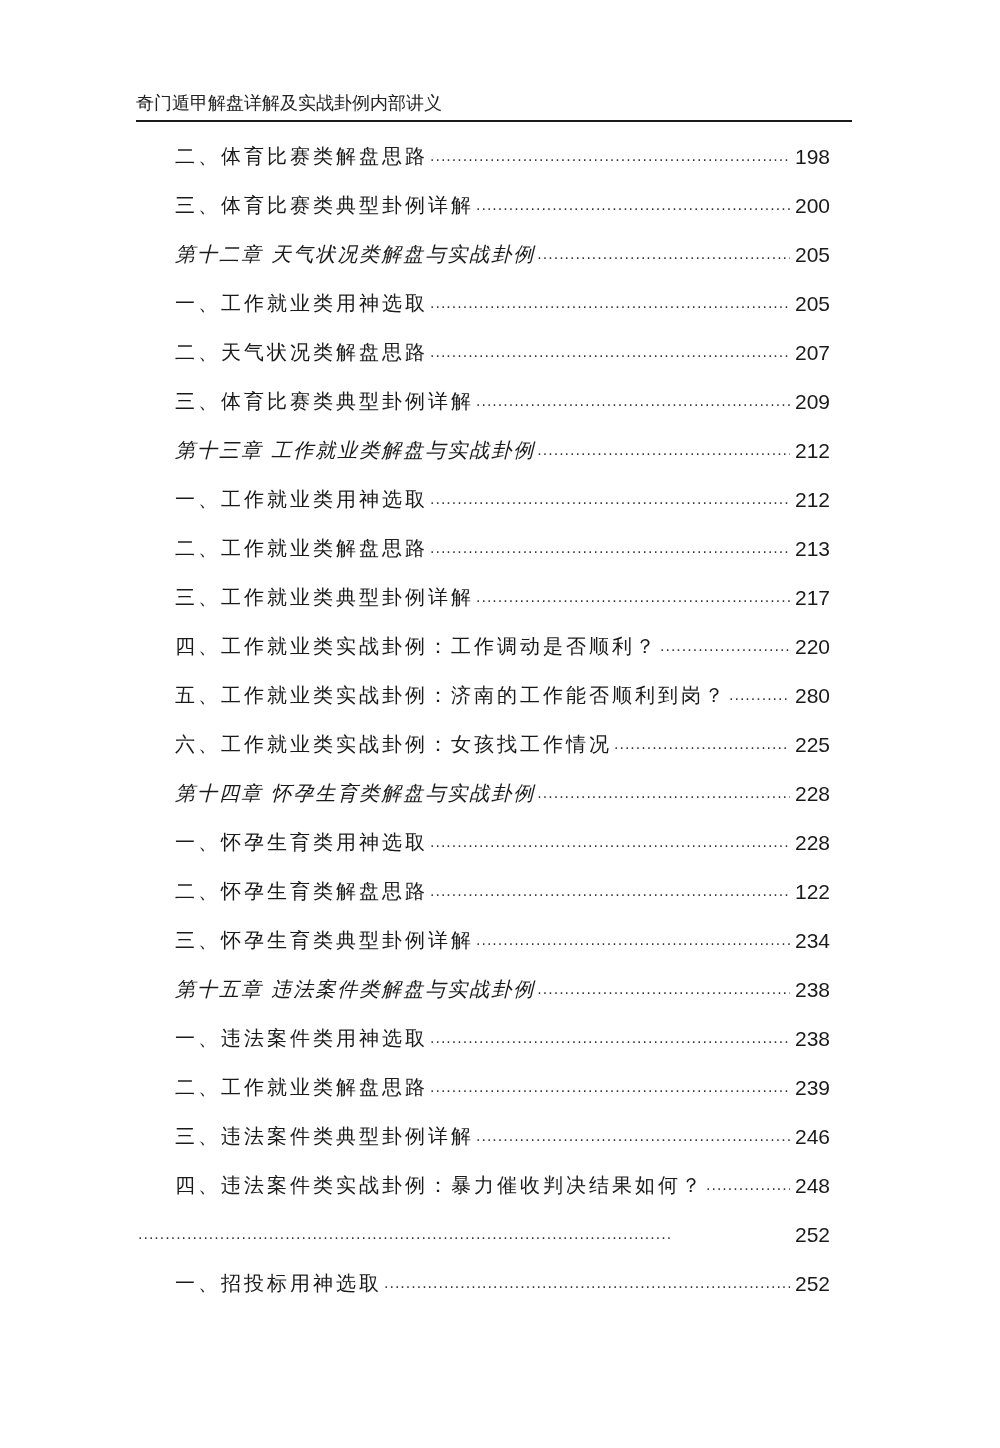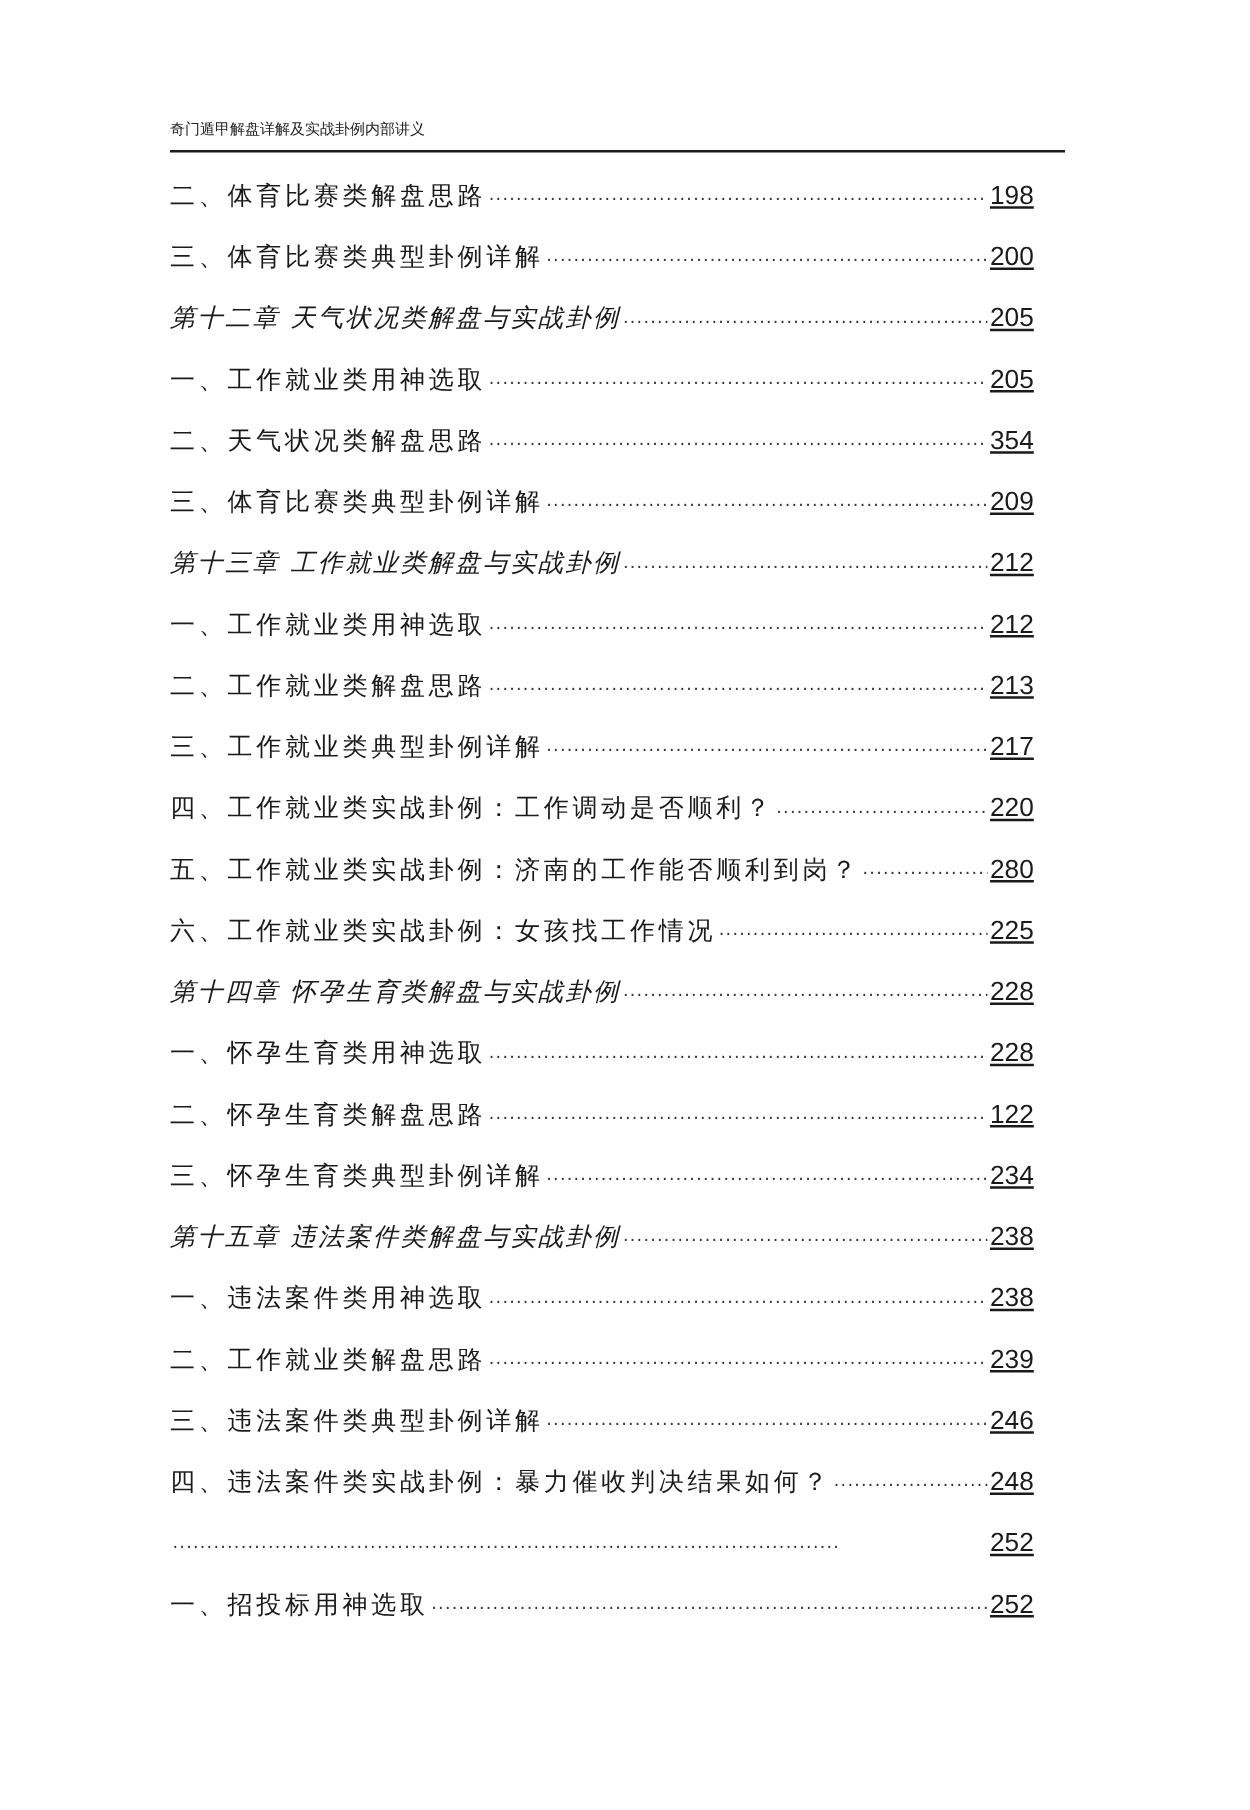--- a/index.html
+++ b/index.html
@@ -16,21 +16,21 @@
       color: #1a1a1a;
     }
     .page-header {
       position: absolute;
       left: 136px;
       top: 90px;
       width: 716px;
     }
     .header-title {
       font-family: Liberation Serif, serif;
-      font-size: 12px;
+      font-size: 18px;
       letter-spacing: 0px;
       color: #222;
       line-height: 26px;
       height: 28px;
     }
     .header-rule {
       margin-top: 2px;
       height: 2px;
       background: #1a1a1a;
       width: 716px;
@@ -45,20 +45,21 @@
       position: relative;
       height: 49px;
       display: flex;
       align-items: center;
       font-size: 20px;
       letter-spacing: 3px;
     }
     .toc-row .label {
       white-space: nowrap;
       flex: 0 0 auto;
+      margin-left: 39px;
     }
     .toc-row.chapter .label {
       letter-spacing: 2px;
       font-style: italic;
     }
     .toc-row .dots {
       flex: 1 1 auto;
       overflow: hidden;
       white-space: nowrap;
       letter-spacing: 1px;
@@ -68,21 +69,21 @@
       font-size: 14px;
       position: relative;
       top: 3px;
     }
     .toc-row .page {
       flex: 0 0 auto;
       font-family: "Liberation Sans", "DejaVu Sans", sans-serif;
       font-size: 21px;
       letter-spacing: 0;
       width: 38px;
-      text-decoration: underline;
+      text-align: right;
     }
   </style>
 </head>
 <body>
 
 <div class="page-header">
   <div class="header-title">奇门遁甲解盘详解及实战卦例内部讲义</div>
   <div class="header-rule"></div>
 </div>
 
@@ -104,21 +105,21 @@
     <span class="page">205</span>
   </div>
     <div class="toc-row section">
     <span class="label">一、工作就业类用神选取</span>
     <span class="dots">··································································································</span>
     <span class="page">205</span>
   </div>
     <div class="toc-row section">
     <span class="label">二、天气状况类解盘思路</span>
     <span class="dots">··································································································</span>
-    <span class="page">354</span>
+    <span class="page">207</span>
   </div>
     <div class="toc-row section">
     <span class="label">三、体育比赛类典型卦例详解</span>
     <span class="dots">··································································································</span>
     <span class="page">209</span>
   </div>
     <div class="toc-row chapter">
     <span class="label">第十三章  工作就业类解盘与实战卦例</span>
     <span class="dots">··································································································</span>
     <span class="page">212</span>

